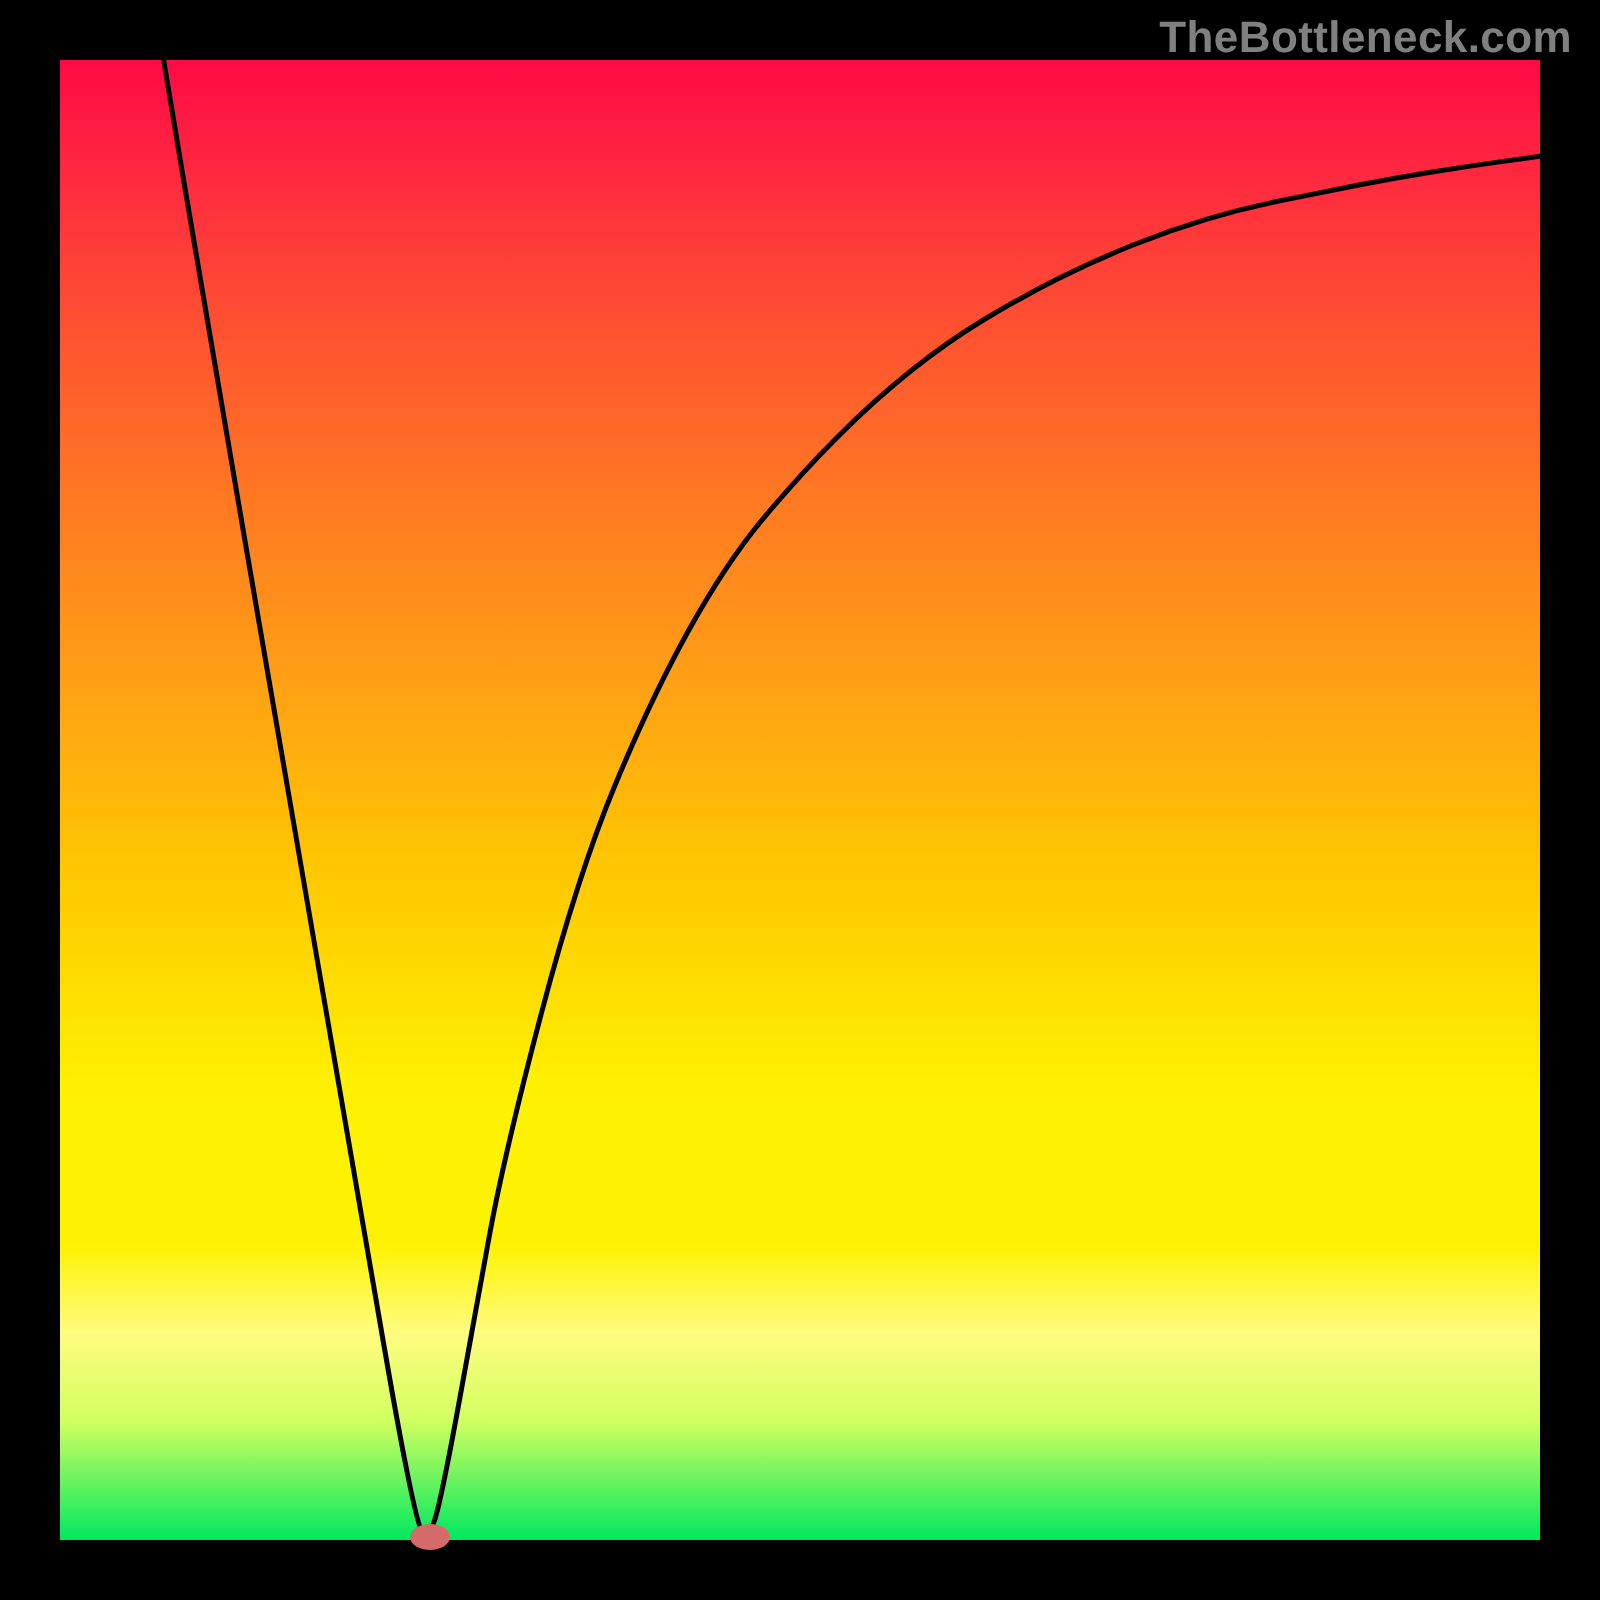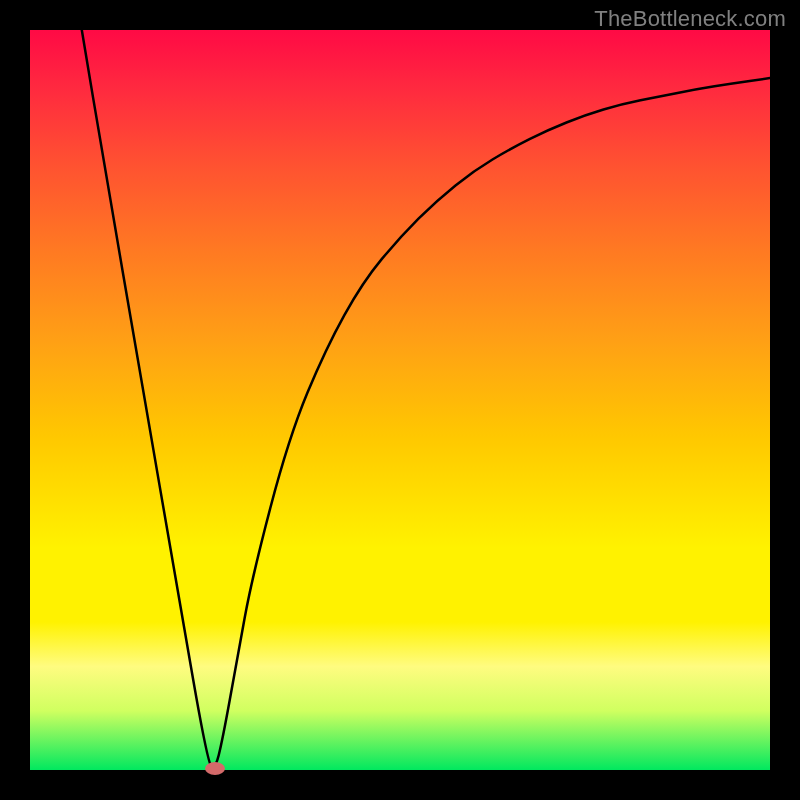--- a/index.html
+++ b/index.html
@@ -29,21 +29,21 @@
       #fffc80 86%,
       #d0ff60 92%,
       #00e85f 100%);
   }
   .attribution {
     position: absolute;
     top: 6px;
     right: 14px;
     color: #808080;
     font-size: 22px;
-    font-weight: 400;
+    font-weight: 700;
     letter-spacing: 0.2px;
   }
   svg.curve {
     position: absolute;
     left: 0;
     top: 0;
     width: 740px;
     height: 740px;
   }
   .dot {

